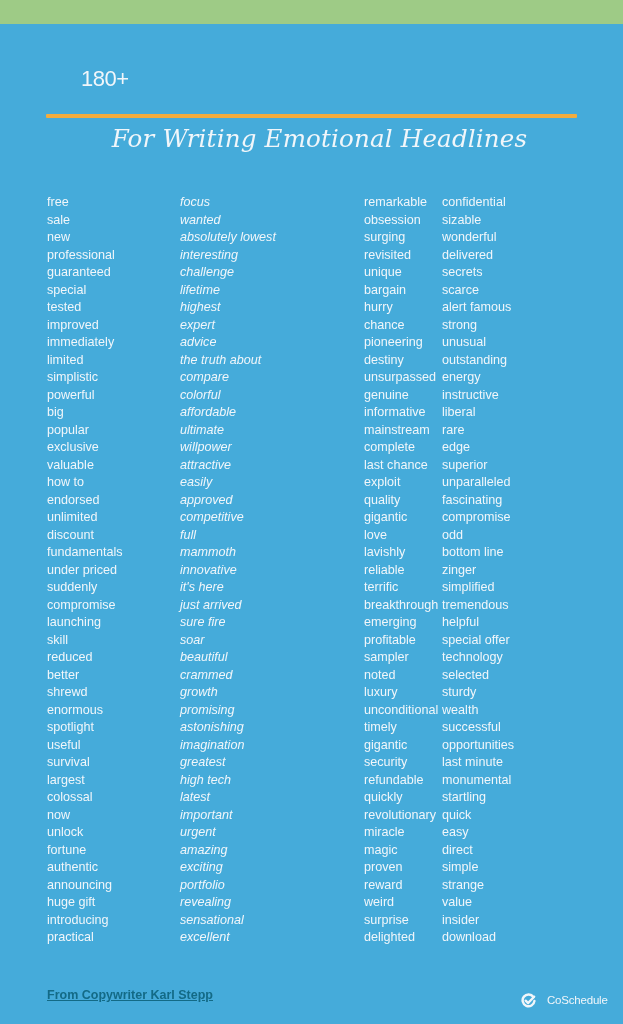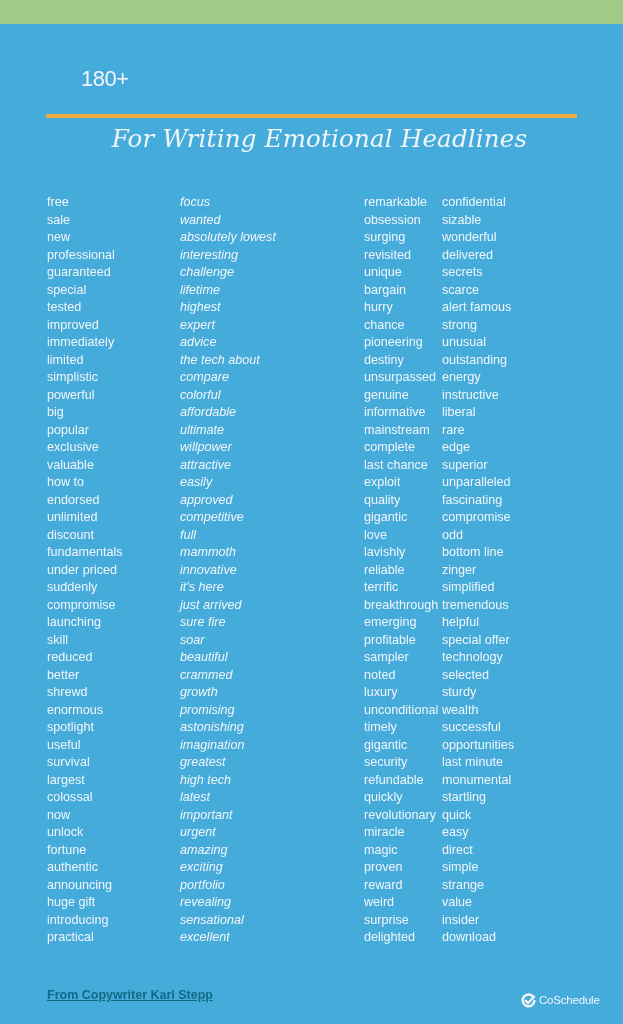--- a/index.html
+++ b/index.html
@@ -49,21 +49,21 @@
     .col-1 { left: 47px; }
     .col-2 { left: 180px; font-style: italic; }
     .col-3 { left: 320px; margin-left: 44px; }
     .col-4 { left: 442px; }
     .footer-credit {
       position: absolute; left: 47px; top: 988px;
       font-size: 12.5px; font-weight: 700; color: #136a86; text-decoration: underline;
     }
     .brand {
       position: absolute; left: 521px; top: 991px; height: 18px;
-      display: flex; align-items: center; gap: 3px;
+      display: flex; align-items: center; gap: 11px;
     }
     .brand-icon { width: 15px; height: 15px; display: block; }
     .brand-name { font-size: 11.5px; color: #f1f6fa; letter-spacing: -0.2px; }
   </style>
 </head>
 <body>
 
 <div class="top-bar"></div>
 
 <div class="title-row">
@@ -123,21 +123,21 @@
   <ul class="col col-2">
       <li>focus</li>
       <li>wanted</li>
       <li>absolutely lowest</li>
       <li>interesting</li>
       <li>challenge</li>
       <li>lifetime</li>
       <li>highest</li>
       <li>expert</li>
       <li>advice</li>
-      <li>the tech about</li>
+      <li>the truth about</li>
       <li>compare</li>
       <li>colorful</li>
       <li>affordable</li>
       <li>ultimate</li>
       <li>willpower</li>
       <li>attractive</li>
       <li>easily</li>
       <li>approved</li>
       <li>competitive</li>
       <li>full</li>

